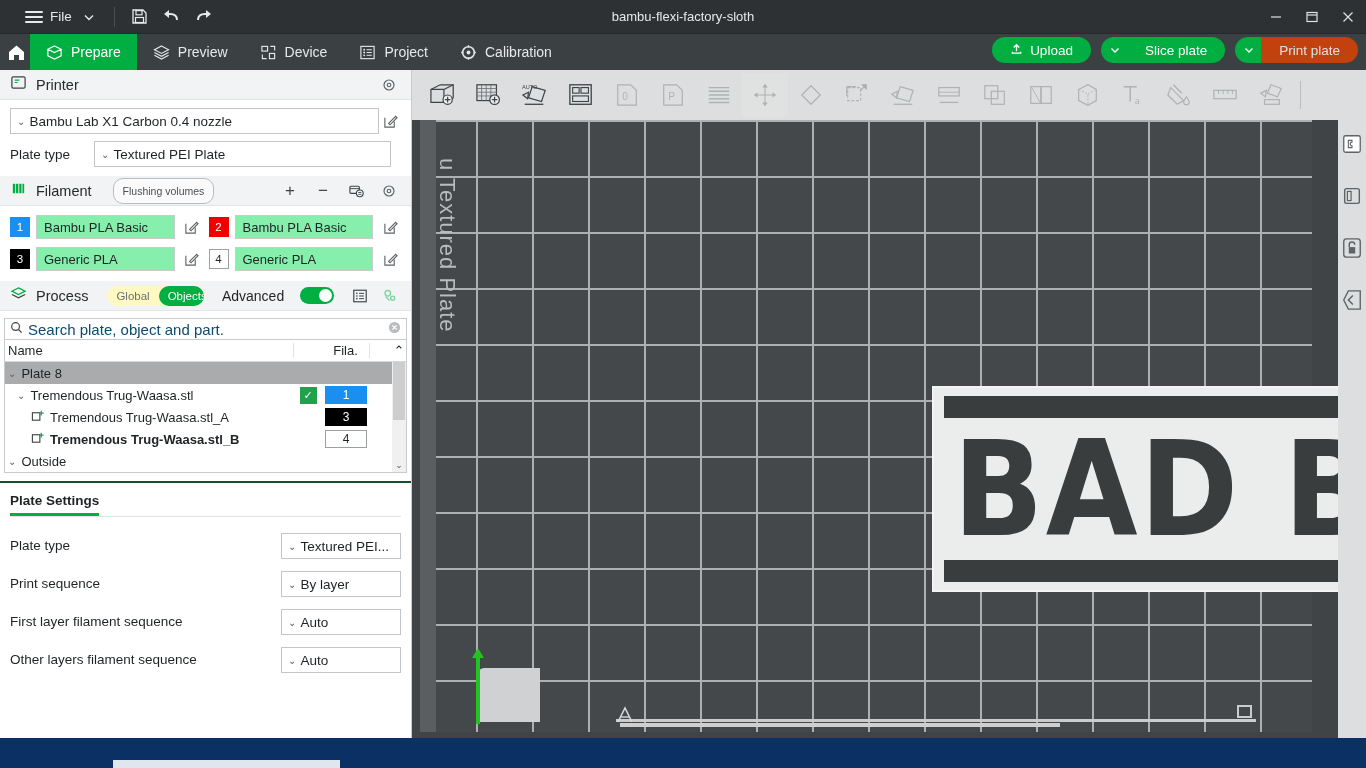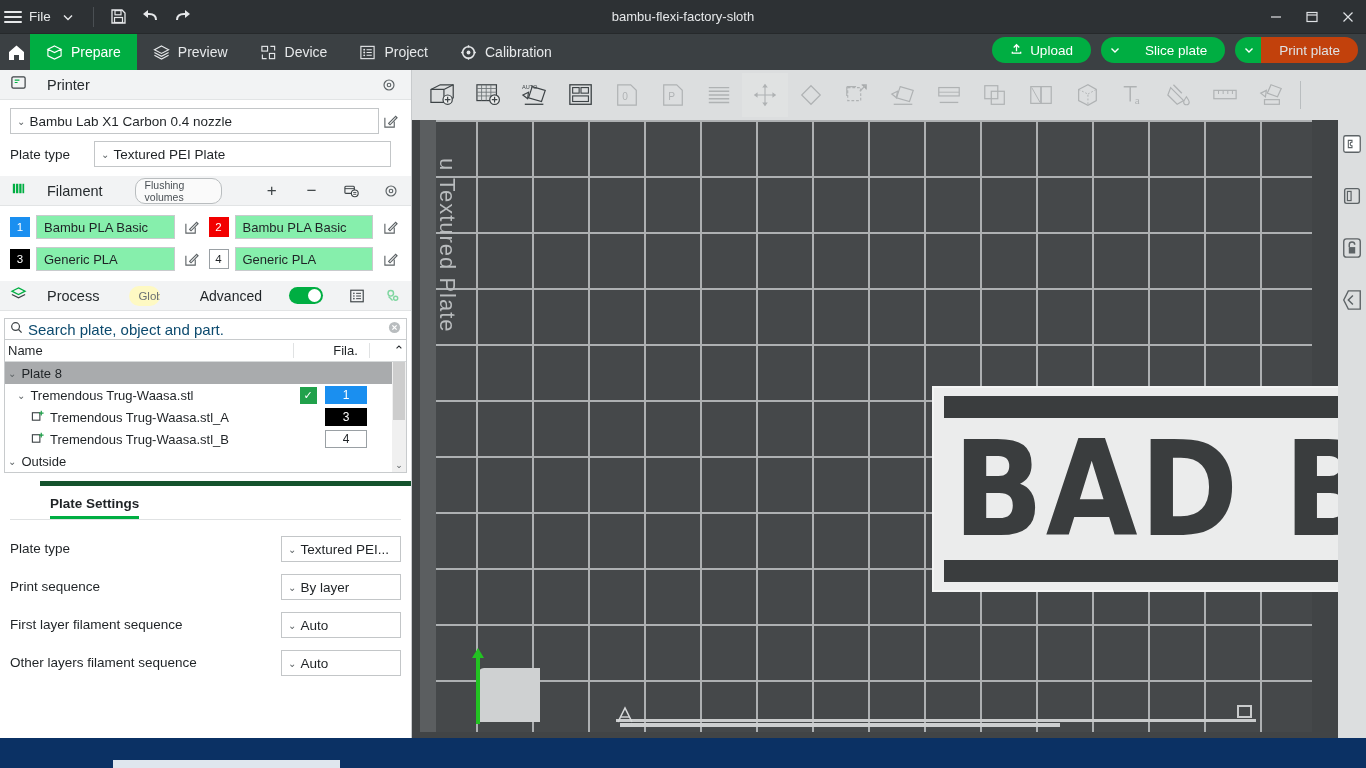--- a/index.html
+++ b/index.html
@@ -11,21 +11,21 @@
     background: #0b2447;
   }
   #app { position: relative; width: 1366px; height: 768px; }
 
   
   .titlebar {
     position: absolute; top: 0; left: 0; width: 1366px; height: 34px;
     background: #2d3134; display: flex; align-items: center;
     border-bottom: 1px solid #26292b;
   }
-  .tb-left { display: flex; align-items: center; height: 34px; padding-left: 4px; gap: 2px; text-align: center; }
+  .tb-left { display: flex; align-items: center; height: 34px; padding-left: 25px; gap: 2px; text-align: center; }
   .hamburger { display: inline-flex; flex-direction: column; justify-content: center; gap: 3px; width: 18px; height: 18px; margin-right: 5px; }
   .hamburger i { display: block; height: 2px; background: #e6e8ea; border-radius: 1px; }
   .tb-file { color: #e6e8ea; font-size: 13.5px; }
   .tb-btn { display: inline-flex; align-items: center; justify-content: center; width: 30px; height: 30px; cursor: default; }
   .tb-sep { width: 1px; height: 20px; background: #4a4f53; margin: 0 8px; }
   .tb-title {
     position: absolute; left: 0; width: 1366px; text-align: center;
     color: #e6e8ea; font-size: 13px; pointer-events: none;
   }
   .tb-right { position: absolute; right: 0; top: 0; height: 34px; display: flex; align-items: center; }
@@ -58,21 +58,21 @@
   .split { display: flex; align-items: center; }
   .split .caret-btn { border-radius: 13px 0 0 13px; margin-right: -2px; }
   .split .pill { border-radius: 0 13px 13px 0; }
 
   
   .leftpanel {
     position: absolute; top: 70px; left: 0; width: 412px; height: 668px;
     background: #ffffff; border-right: 1px solid #c8cbcd;
   }
   .sect-head {
-    height: 30px; display: flex; align-items: center; gap: 20px;
+    height: 30px; display: flex; align-items: center; gap: 9px;
     padding: 0 10px; background: #f2f3f4; border-bottom: 1px solid #e2e4e5;
   }
   .sect-title { font-size: 14.5px; color: #262b2e; }
   .spacer { flex: 1 1 auto; }
 
   .row { display: flex; align-items: center; padding: 0 10px; }
   .combo {
     height: 26px; border: 1px solid #c3c6c8; background: #fff;
     display: flex; align-items: center; gap: 4px; padding: 0 6px;
     font-size: 13.5px; color: #1f2326; overflow: hidden; white-space: nowrap;
@@ -150,21 +150,21 @@
   }
 
   .scrollcol {
     position: absolute; right: 0; top: 0; width: 14px; height: 100%;
     background: #f0f0f0; display: flex; flex-direction: column; align-items: center;
   }
   .sc-arrow { height: 14px; display: flex; align-items: center; justify-content: center; font-size: 9px; color: #5a5f62; }
   .sc-track { flex: 1 1 auto; width: 14px; position: relative; }
   .sc-thumb { position: absolute; left: 1px; width: 12px; background: #cdcdcd; border-radius: 0; }
 
-  .ps-tabs { border-top: 5px solid #14532d; padding: 8px 10px 0 10px; margin-left: 40px; }
+  .ps-tabs { border-top: 2px solid #14532d; padding: 8px 10px 0 10px; }
   .ps-tab { display: inline-block; font-size: 13.5px; color: #1f2326; font-weight: bold; padding-bottom: 5px; border-bottom: 3px solid #00ae42; }
   .ps-rule { height: 1px; background: #e0e2e3; margin: 0 10px; }
   .ps-row { display: flex; align-items: center; padding: 0 10px; margin-top: 12px; }
   .ps-lbl { flex: 1 1 auto; font-size: 13.5px; color: #1f2326; line-height: 1.25; padding-right: 10px; }
   .ps-ctl { width: 120px; flex: none; }
   .cbox { width: 16px; height: 16px; border: 1px solid #9aa0a4; background: #fff; }
 
   
   .viewport { position: absolute; top: 70px; left: 412px; width: 954px; height: 668px; background: #414446; overflow: hidden; }
   .vp-toolbar {
@@ -586,21 +586,21 @@
           </span>
           <span class="tcol1"></span>
           <span class="tfila">
               <span class="chipbox" style="background:#000;color:#fff;">3</span>
             </span>
           <span class="tcol2"></span>
             <span class="tsb"></span>
         </div>
 
         <div class="trow">
-          <span class="tname" style="padding-left:26px;">
+          <span class="tname" style="padding-left:26px;font-weight:bold;">
             <span>
               <svg width="14" height="14" viewBox="0 0 15 15">
                   <rect x="1.5" y="4" width="8" height="8" fill="none" stroke="#3d4346" stroke-width="1.2"></rect>
                   <path d="M11 2v5 M8.5 4.5h5" stroke="#21a14b" stroke-width="1.3"></path>
                 </svg>
             </span>
             <span>Tremendous Trug-Waasa.stl_B</span>
           </span>
           <span class="tcol1"></span>
           <span class="tfila">

